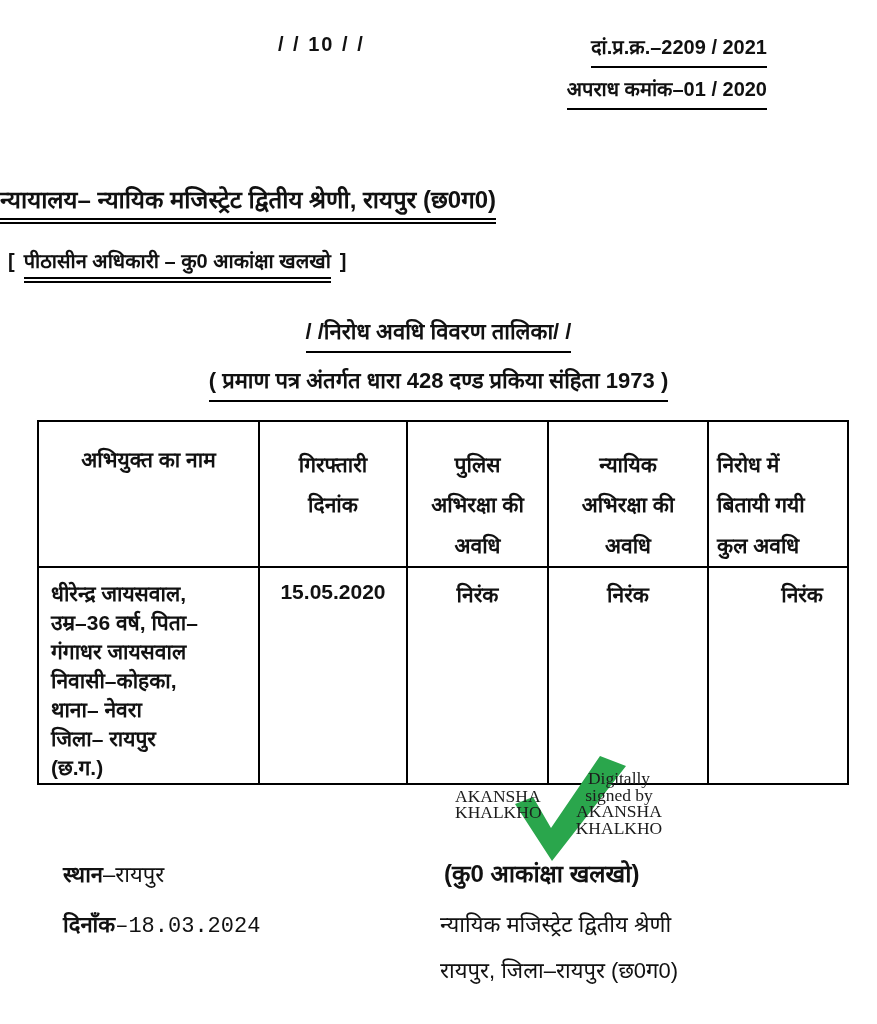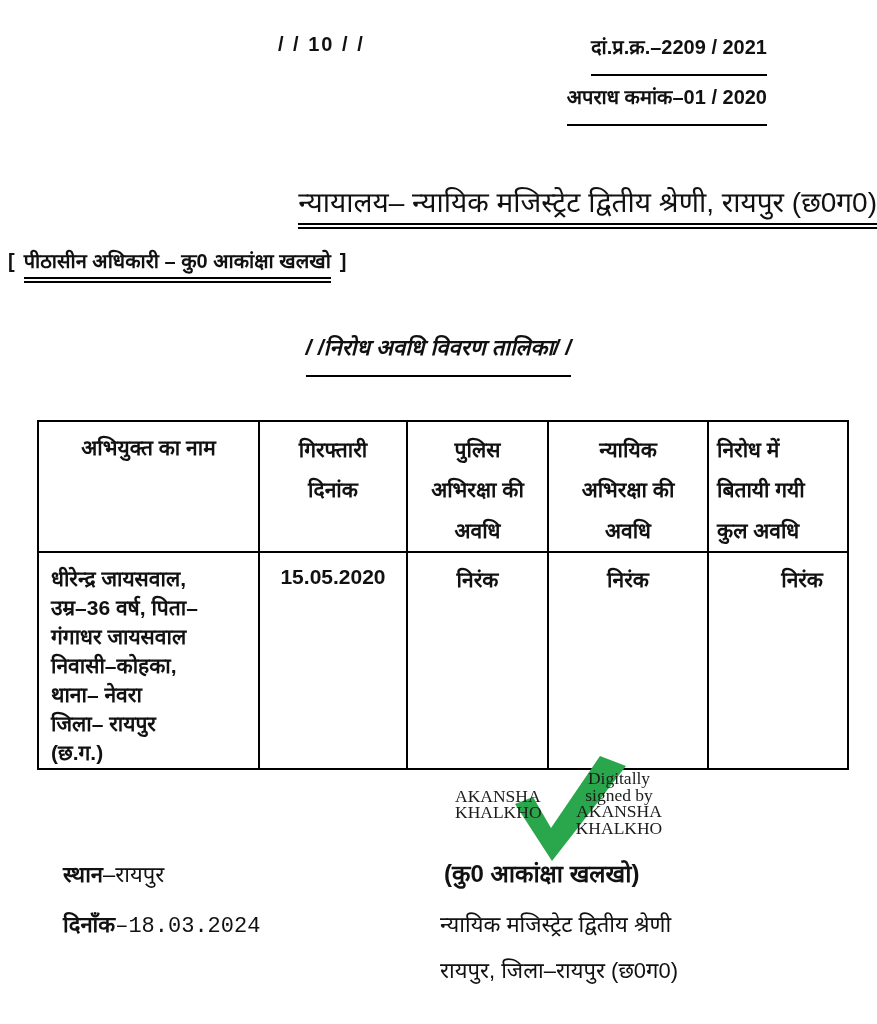--- a/index.html
+++ b/index.html
@@ -22,42 +22,42 @@
     font-size: 20px; font-weight: bold; letter-spacing: 2px;
   }
   .case-block {
     position: absolute; right: 110px; top: 33px;
     text-align: right; font-size: 20px; font-weight: bold;
   }
   .case-block .line { margin-bottom: 7px; }
   .u-line {
     display: inline-block;
     border-bottom: 2px solid #000;
-    padding-bottom: 14px;
+    padding-bottom: 6px;
   }
 
   
   .court-title {
     position: absolute; left: 0; top: 182px; width: 100%;
-    text-align: right; font-size: 28px; font-weight: normal;
+    text-align: left; font-size: 24px; font-weight: bold;
   }
   .dbl-underline {
     display: inline-block;
     border-bottom: 6px double #000;
     padding-bottom: 3px;
   }
   .presiding {
     position: absolute; left: 8px; top: 247px; width: 100%;
     font-size: 20px; font-weight: bold;
   }
   .presiding .dbl-underline { margin: 0 9px; }
 
   .table-title {
-    position: absolute; left: 0; top: 331px; width: 100%;
-    text-align: center; font-size: 22px; font-weight: bold; font-style: italic;
+    position: absolute; left: 0; top: 315px; width: 100%;
+    text-align: center; font-size: 22px; font-weight: bold;
   }
   .table-subtitle {
     position: absolute; left: 0; top: 364px; width: 100%;
     text-align: center; font-size: 22px; font-weight: bold;
   }
 
   
   table.detention {
     position: absolute; left: 37px; top: 420px;
     width: 810px; border-collapse: collapse;
@@ -65,24 +65,24 @@
   }
   table.detention th, table.detention td {
     border: 2px solid #000;
     vertical-align: top;
     font-size: 21px;
   }
   table.detention th {
     height: 125px;
     font-weight: bold;
     text-align: center;
-    padding-top: 8px;
+    padding-top: 23px;
     line-height: 1.92;
   }
-  table.detention th.th-name { line-height: 1.3; padding-top: 12px; }
+  table.detention th.th-name { line-height: 1.3; padding-top: 24px; }
   table.detention th.th-total { text-align: left; padding-left: 8px; }
   table.detention td { height: 208px; padding-top: 12px; font-weight: bold; }
   td.cell-name {
     text-align: left;
     padding-left: 12px; padding-right: 16px;
     line-height: 1.38;
   }
   td.cell-date { text-align: center; font-size: 19px; }
   td.cell-center { text-align: center; }
   td.cell-right { text-align: right; padding-right: 24px; }
@@ -140,20 +140,23 @@
   <div class="court-title">
     <span class="dbl-underline">न्यायालय– न्यायिक मजिस्ट्रेट द्वितीय श्रेणी, रायपुर (छ0ग0)</span>
   </div>
 
   <div class="presiding">
     <span>[</span><span class="dbl-underline">पीठासीन अधिकारी – कु0 आकांक्षा खलखो</span><span>]</span>
   </div>
 
   <div class="table-title">
     <span class="u-line">/ /निरोध अवधि विवरण तालिका/ /</span>
+  </div>
+  <div class="table-subtitle">
+    <span class="u-line">( प्रमाण पत्र अंतर्गत धारा 428 दण्ड प्रकिया संहिता 1973 )</span>
   </div>
 
   <table class="detention">
     <colgroup>
       <col style="width:221px">
         <col style="width:148px">
         <col style="width:141px">
         <col style="width:160px">
         <col style="width:140px">
     </colgroup>

